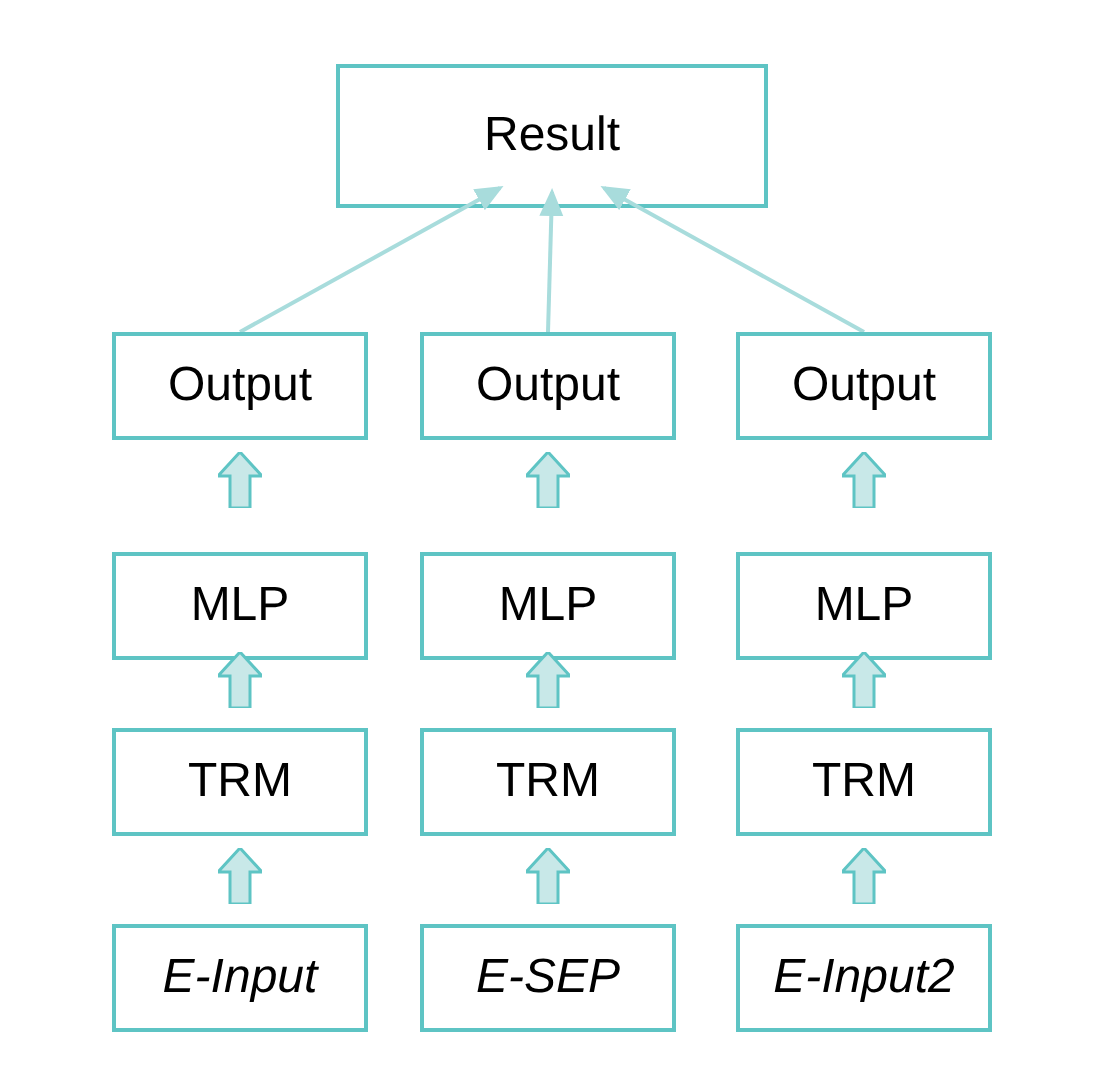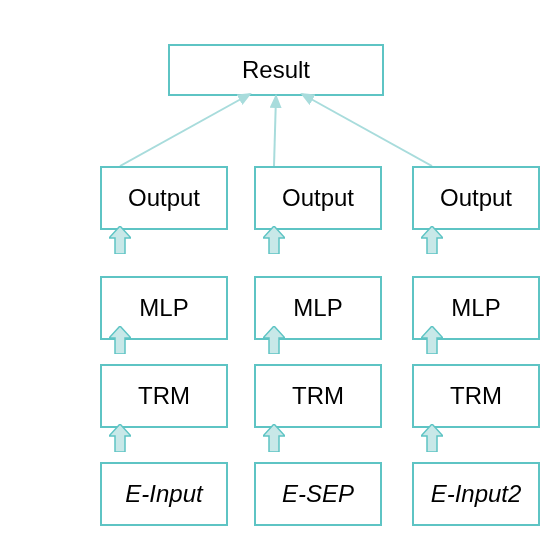--- a/index.html
+++ b/index.html
@@ -15,29 +15,27 @@
       border: 2px solid #5ec4c4;
       background: #ffffff;
       display: flex;
       align-items: center;
       justify-content: center;
       font-size: 24px;
       color: #000000;
     }
     .result-box {
       width: 216px;
-      height: 52px;
+      height: 72px;
       left: 168px;
       top: 32px;
-      margin-top: 12px;
     }
     .node-box {
       width: 128px;
-      height: 64px;
-      margin-left: 44px;
+      height: 54px;
     }
     .arrow-up {
       position: absolute;
       width: 22px;
       height: 28px;
     }
     .arrow-up svg {
       width: 100%;
       height: 100%;
     }

